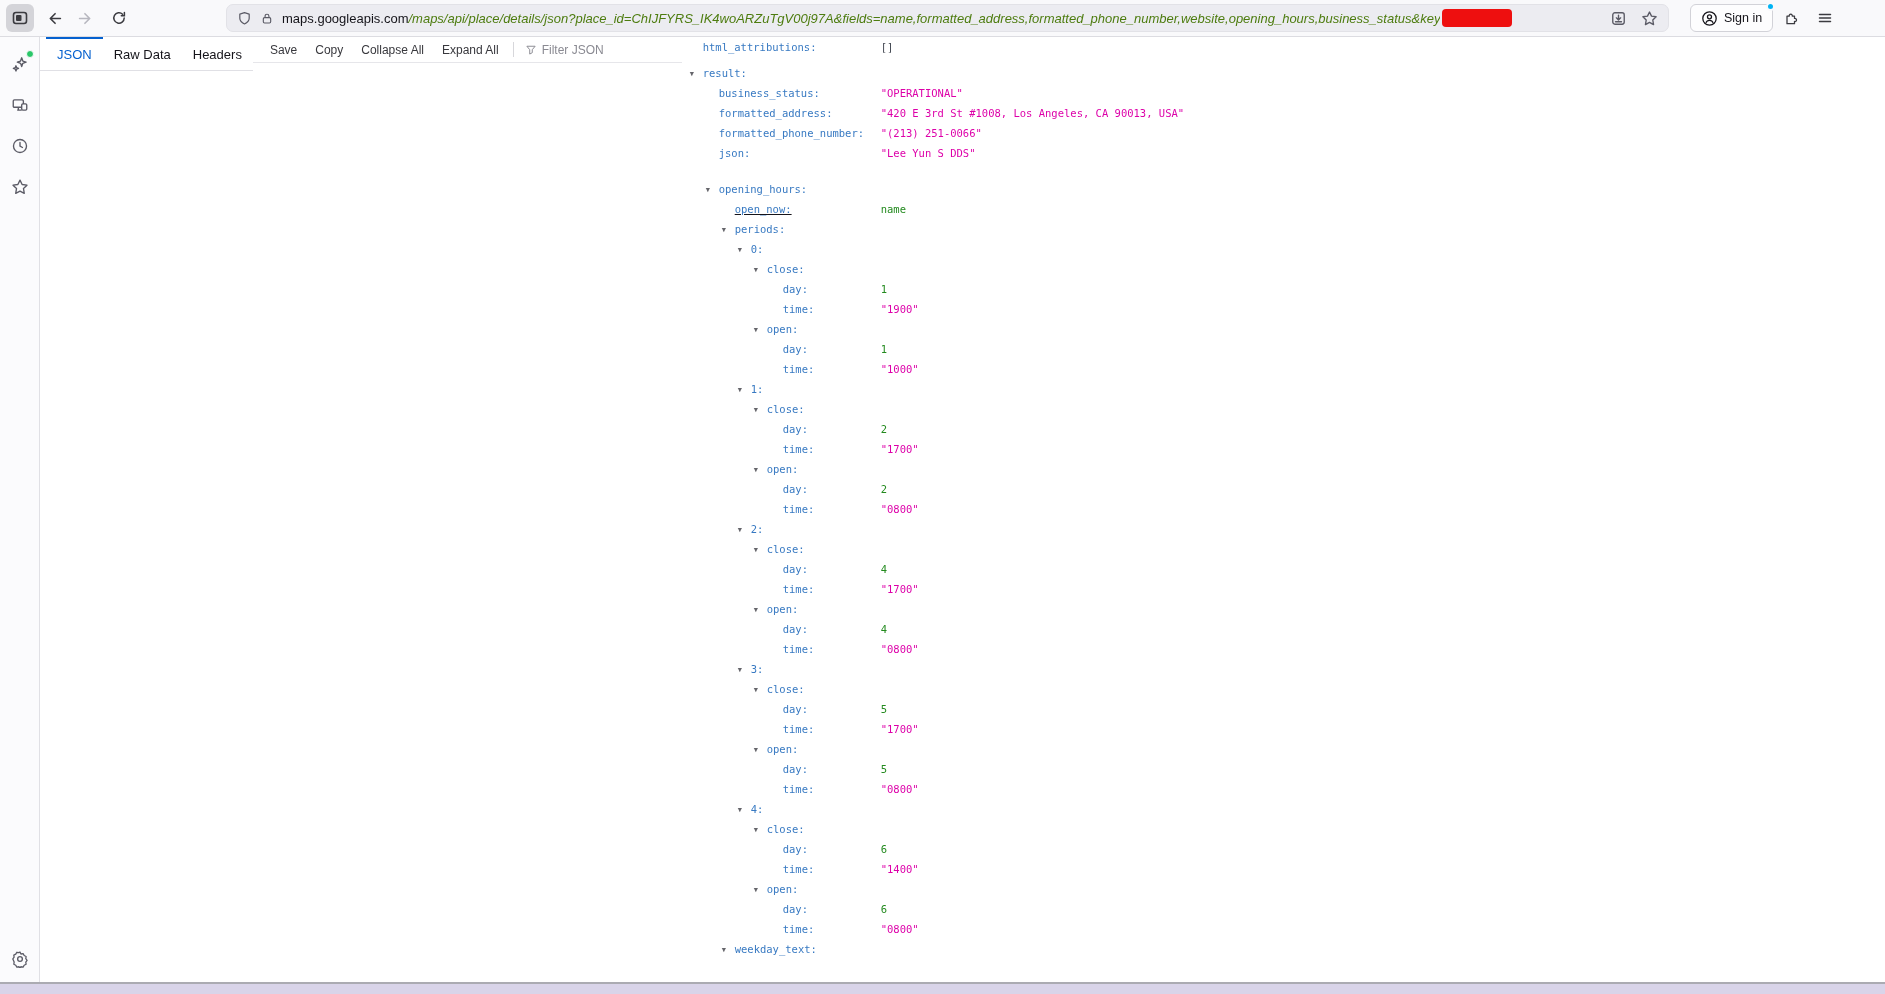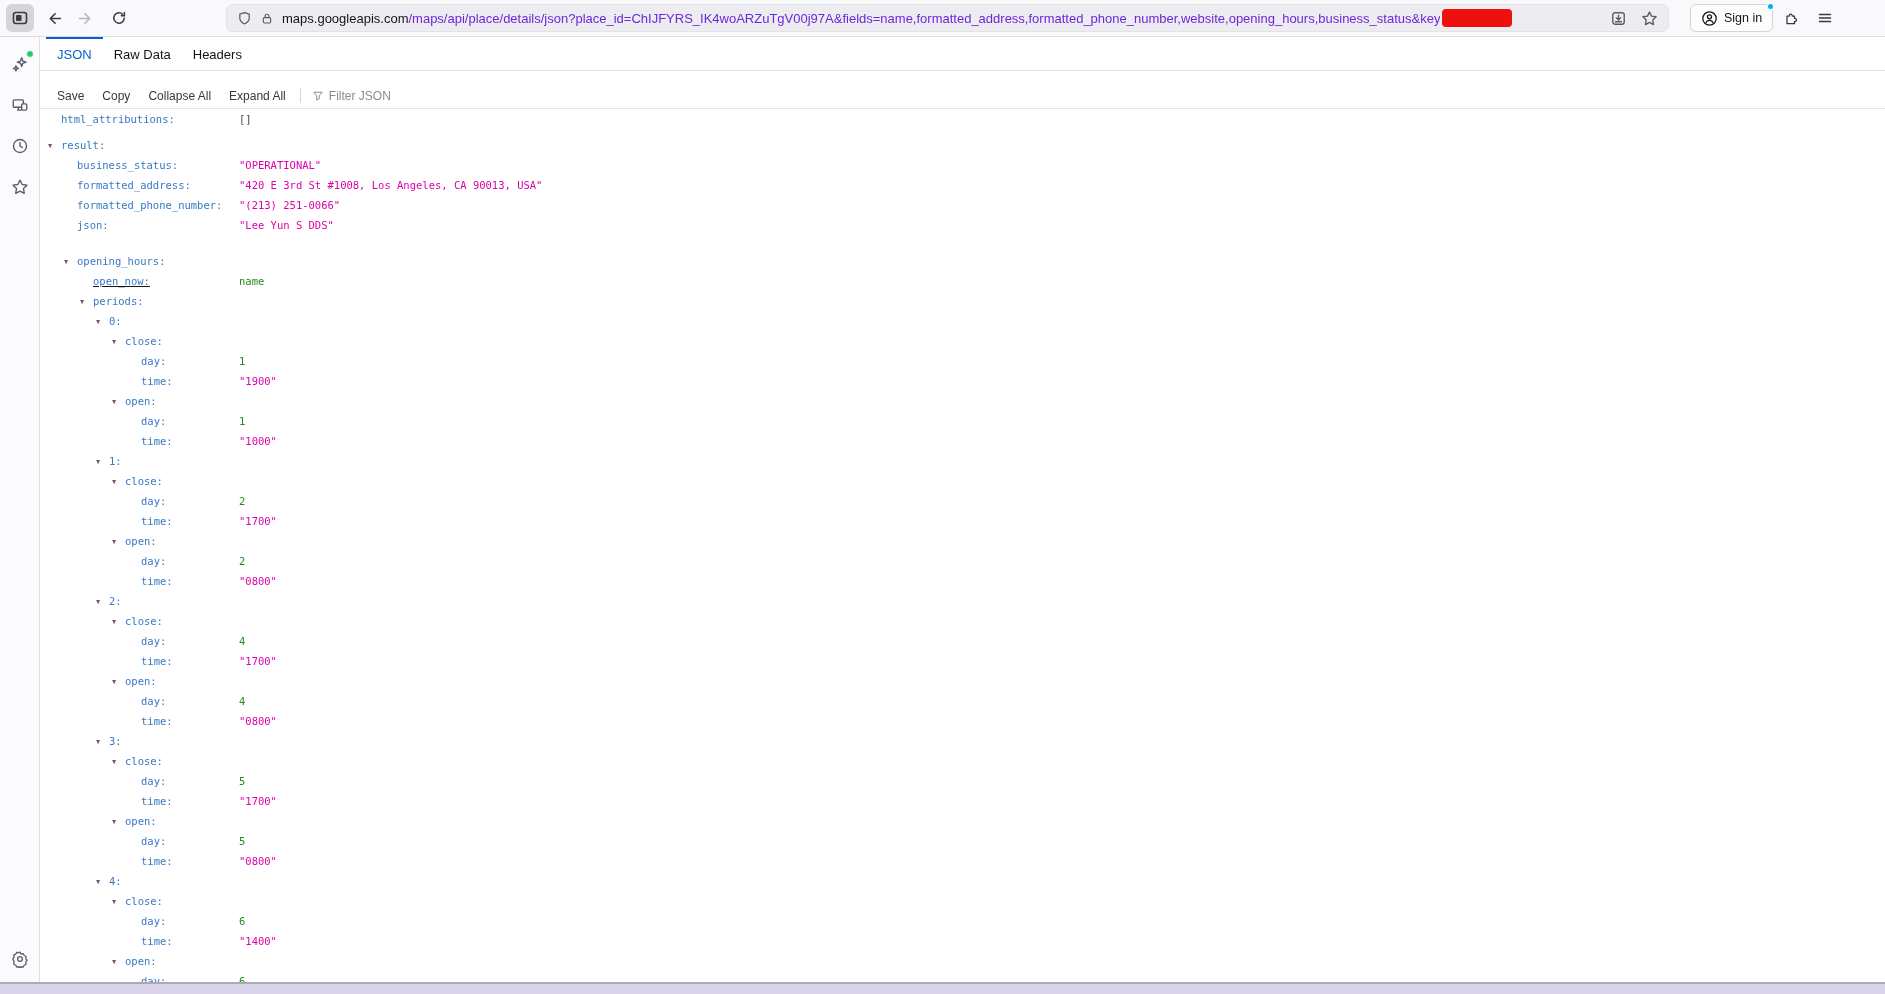--- a/index.html
+++ b/index.html
@@ -13,48 +13,48 @@
           justify-content:center; border-radius:6px; color:#3b3b40; }
   .tbtn.toggle { background:#d4d4d9; }
   .tbtn.disabled { color:#b7b7bf; }
   .urlbar { width:1443px; height:28px; margin-left:88px; flex:0 0 auto;
             background:#ececf1; border:1px solid #e2e2e7; border-radius:7px;
             display:flex; align-items:center; padding:0 10px; font-size:13px;
             color:#5b5b66; overflow:hidden; }
   .urlbar .icn { flex:0 0 auto; display:flex; align-items:center; margin-right:8px; color:#5b5b66; }
   .url-text { white-space:nowrap; overflow:hidden; }
   .url-domain { color:#15141a; }
-  .url-path { color:#6d28d9; }
+  .url-path { color:#4d7c0f;font-style:italic; }
   .redact { width:70px; height:18px; border-radius:4px; background:#ee0f0f;
             flex:0 0 auto; margin-left:2px; }
   .urlbar .right-icns { margin-left:auto; display:flex; align-items:center; gap:14px; color:#5b5b66; }
   .signin { height:28px; margin-left:16px; flex:0 0 auto; position:relative;
             border:1px solid #d2d2d8; background:#fdfdfe; border-radius:6px;
             display:flex; align-items:center; gap:6px; padding:0 10px;
             font-size:12.5px; color:#15141a; }
   .dot-blue { position:absolute; top:-3px; right:-3px; width:9px; height:9px;
               border-radius:50%; background:#00b3f4; border:2px solid #f9f9fb; }
 
   
   .main { display:flex; height:945px; }
   .sidebar { width:40px; flex:0 0 auto; background:#fbfbfd; border-right:1px solid #e0e0e5;
              display:flex; flex-direction:column; align-items:center; padding-top:14px; gap:15px; }
   .sbtn { width:26px; height:26px; display:flex; align-items:center; justify-content:center;
           color:#5b5b66; position:relative; border-radius:5px; }
   .dot-green { position:absolute; top:-1px; right:-1px; width:8px; height:8px;
                border-radius:50%; background:#2ac769; border:1.5px solid #fbfbfd; }
   .sbtn.gear { margin-top:auto; margin-bottom:10px; font-size:17px; }
 
-  .viewer { flex:1; min-width:0; display:flex; flex-direction:column; background:#fff; }
+  .viewer { flex:1; min-width:0; display:flex; flex-direction:row; background:#fff; }
   .vtabs { height:34px; border-bottom:1px solid #e0e0e5; display:flex; align-items:stretch;
            padding-left:6px; font-size:13px; color:#15141a; }
   .vtab { padding:0 11px; display:flex; align-items:center; border-top:2px solid transparent; cursor:default; }
   .vtab.active { color:#0561cf; border-top-color:#0561cf; }
   .vtoolbar { height:26px; border-bottom:1px solid #e6e6ea; display:flex; align-items:center;
-              font-size:12px; color:#38383d; padding-left:8px;margin-top:12px; }
+              font-size:12px; color:#38383d; padding-left:8px; }
   .vbtn { padding:0 9px; }
   .vsep { width:1px; height:15px; background:#d7d7db; margin:0 5px; }
   .filter { display:flex; align-items:center; gap:5px; color:#737373; padding-left:6px; }
   .filter input { border:none; outline:none; background:transparent; font-size:12px;
                   width:140px; font-family:"Liberation Sans",sans-serif; color:#be185d; }
   .filter input::placeholder { color:#8a8a92; }
 
   .jtree { flex:1; overflow:hidden; position:relative;
            font-family:"DejaVu Sans Mono", monospace; font-size:10.5px; color:#15141a; }
   .jrow { height:20px; line-height:20px; position:relative; white-space:nowrap; }

